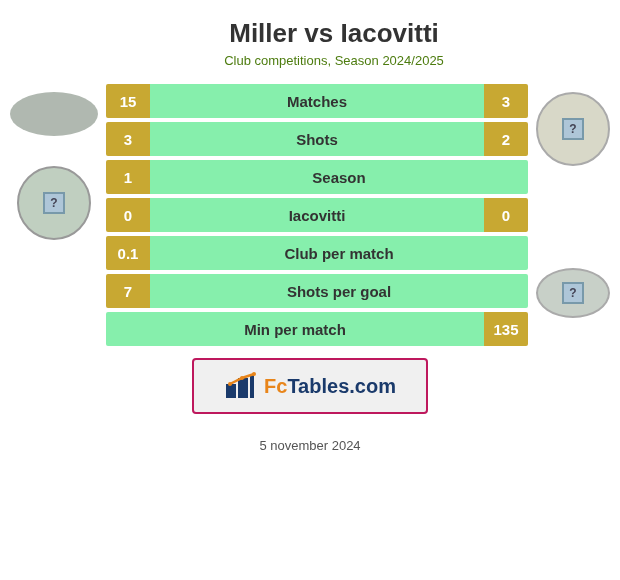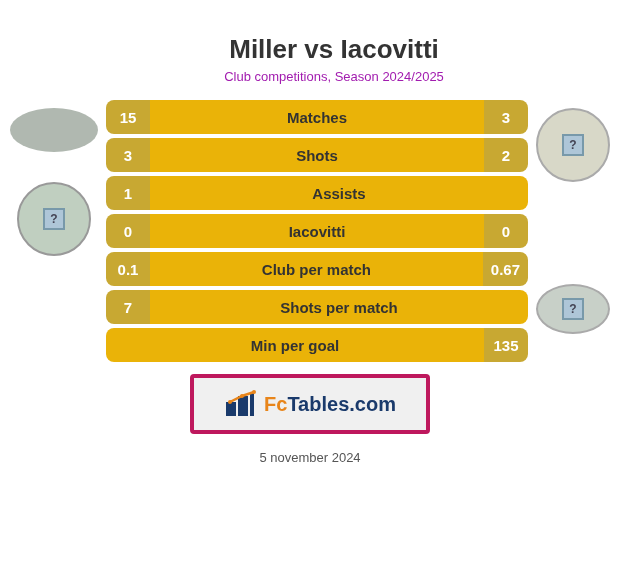--- a/index.html
+++ b/index.html
@@ -18,33 +18,33 @@
       background: #fff;
       position: relative;
       display: flex;
       flex-direction: column;
       align-items: center;
     }
 
     
     .header {
       text-align: center;
-      padding: 34px 0 6px;
+      padding: 18px 0 6px;
       margin-left: 48px;
     }
 
     .title {
       font-size: 26px;
       font-weight: bold;
       color: #333;
     }
 
     .subtitle {
       font-size: 13px;
-      color: #a21caf;
+      color: #4d7c0f;
       margin-top: 4px;
     }
 
     
     .comparison {
       display: flex;
       width: 100%;
       align-items: flex-start;
       justify-content: center;
       padding: 10px 10px 0;
@@ -63,41 +63,41 @@
       display: flex;
       align-items: center;
       height: 34px;
       position: relative;
     }
 
     .stat-bar-bg {
       display: flex;
       width: 100%;
       height: 34px;
-      border-radius: 8px;
+      border-radius: 2px;
       overflow: hidden;
       position: relative;
     }
 
     
     .seg-left {
       background: #c8a832;
       display: flex;
       align-items: center;
       padding: 0 8px;
       font-weight: bold;
       color: #fff;
       font-size: 15px;
       min-width: 44px;
       justify-content: center;
     }
 
     
     .seg-center {
-      background: #eab308;
+      background: #86efac;
       flex: 1;
       display: flex;
       align-items: center;
       justify-content: center;
       font-weight: bold;
       color: #333;
       font-size: 15px;
     }
 
     
@@ -110,21 +110,21 @@
       color: #fff;
       font-size: 15px;
       min-width: 44px;
       justify-content: center;
     }
 
     
     .logo-area {
       margin-top: 12px;
       background: #f0f0f0;
-      border: 4px solid #be185d;
+      border: 2px solid #be185d;
       border-radius: 4px;
       padding: 10px 30px;
       display: flex;
       align-items: center;
       gap: 8px;
     }
 
     .logo-icon {
       width: 32px;
       height: 32px;
@@ -135,21 +135,21 @@
       font-weight: bold;
       color: #1a3a6b;
     }
 
     .logo-text span {
       color: #e8851a;
     }
 
     
     .date-footer {
-      margin-top: 16px;
+      margin-top: 24px;
       font-size: 13px;
       color: #555;
     }
 
     .right-avatars {
       display: flex;
       flex-direction: column;
       align-items: center;
       gap: 42px;
       margin-top: 8px;
@@ -197,46 +197,45 @@
         <div class="stat-row">
           <div class="stat-bar-bg">
             <div class="seg-left">3</div>
             <div class="seg-center">Shots</div>
             <div class="seg-right">2</div>
           </div>
         </div>
         <div class="stat-row">
           <div class="stat-bar-bg">
             <div class="seg-left">1</div>
-            <div class="seg-center">Assists</div>
+            <div class="seg-center">Season</div>
           </div>
         </div>
         <div class="stat-row">
           <div class="stat-bar-bg">
             <div class="seg-left">0</div>
             <div class="seg-center">Iacovitti</div>
             <div class="seg-right">0</div>
           </div>
         </div>
         <div class="stat-row">
           <div class="stat-bar-bg">
             <div class="seg-left">0.1</div>
             <div class="seg-center">Club per match</div>
-            <div class="seg-right">0.67</div>
           </div>
         </div>
         <div class="stat-row">
           <div class="stat-bar-bg">
             <div class="seg-left">7</div>
-            <div class="seg-center">Shots per match</div>
-          </div>
-        </div>
-        <div class="stat-row">
-          <div class="stat-bar-bg">
-            <div class="seg-center">Min per goal</div>
+            <div class="seg-center">Shots per goal</div>
+          </div>
+        </div>
+        <div class="stat-row">
+          <div class="stat-bar-bg">
+            <div class="seg-center">Min per match</div>
             <div class="seg-right">135</div>
           </div>
         </div>
       </div>
 
     <div class="right-avatars">
 
       <div style="width:74px;height:74px;background:#d8d8c8;border-radius:50%;border:2px solid #aaa;display:flex;align-items:center;justify-content:center;">
         <div style="width:22px;height:22px;background:#aec6d8;border:2px solid #7899aa;display:flex;align-items:center;justify-content:center;font-size:12px;font-weight:bold;color:#445;">?</div>
       </div>

